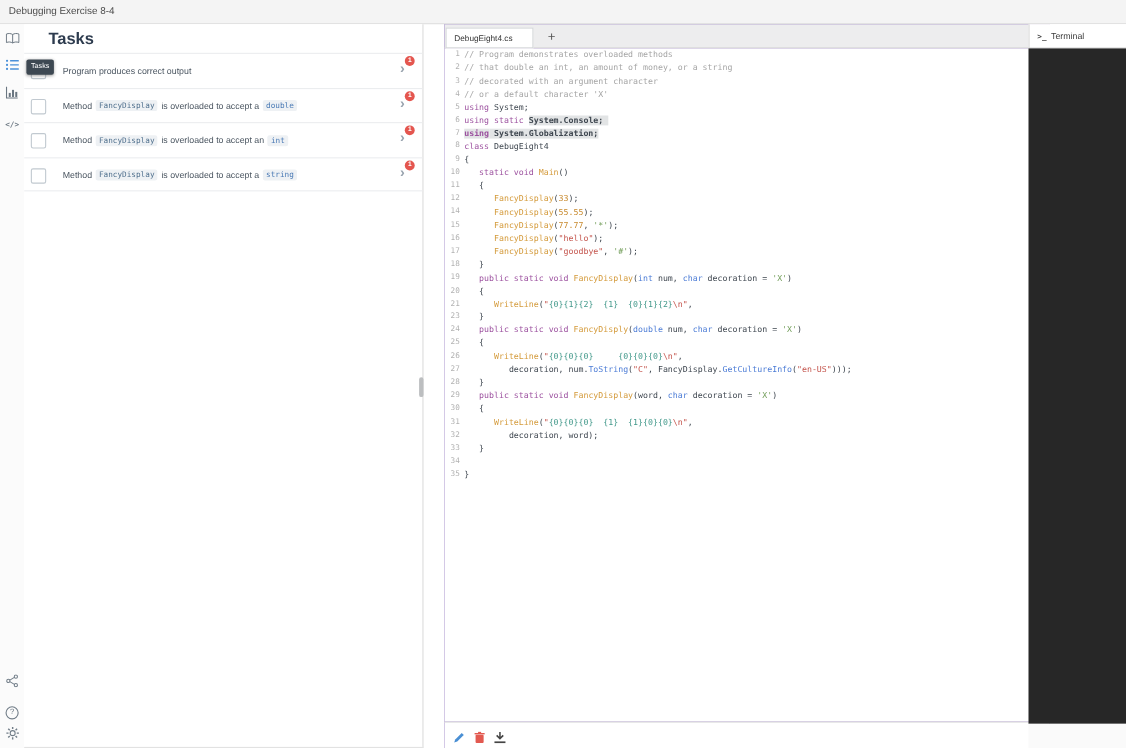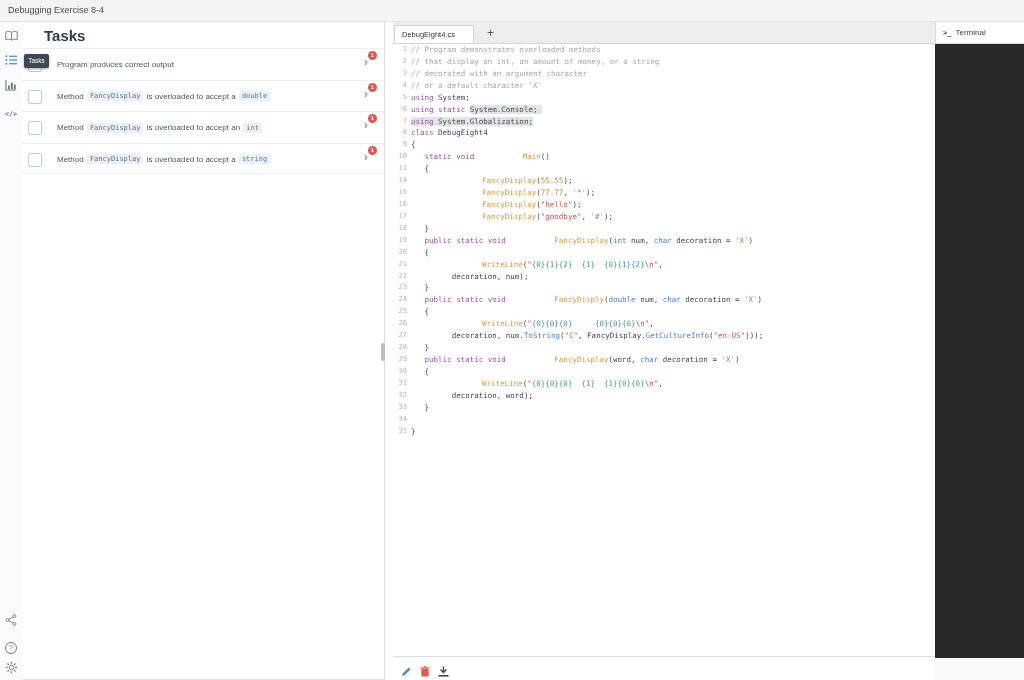--- a/index.html
+++ b/index.html
@@ -38,40 +38,40 @@
   .tooltip{left:2px;top:32px;width:25px;height:14px;background:#3d4852;border-radius:2px;color:#fff;
            font-size:6.5px;line-height:14px;text-align:center;box-shadow:0 1px 3px rgba(0,0,0,.35);z-index:5;}
   .tasks-scroll{left:358.5px;top:321px;width:4.5px;height:18px;background:#bcbec0;border-radius:2px;}
   .tasks-footer{left:0;top:657px;width:363px;height:33px;background:#fafbfb;border-top:1px solid #e2e2e2;}
   .btn{position:absolute;top:8px;height:20px;border-radius:3px;font-size:8px;font-weight:bold;
        text-align:center;line-height:20px;cursor:pointer;}
   .btn-run{left:108px;width:70px;background:#4f9fd8;color:#fff;}
   .btn-submit{left:185px;width:69px;background:#fff;border:1px solid #4e9e52;color:#3e8b43;line-height:18px;}
 
   
-  .editor{left:393px;top:22px;width:550px;height:658px;background:#4c1d95;}
+  .editor{left:404px;top:22px;width:550px;height:658px;background:#4c1d95;}
   .tabbar{left:0;top:0;width:550px;height:22px;background:#ededee;border-bottom:1px solid #d7d7d7;}
   .tab{left:1px;top:3px;width:80px;height:19px;background:#fff;border:1px solid #d3d6d8;
        font-size:7.5px;color:#333;line-height:17px;padding-left:7px;}
   .tab-plus{left:94px;top:5px;font-size:12px;color:#555;line-height:12px;cursor:pointer;}
   .code-area{left:0;top:22px;width:550px;height:612px;background:#fff;overflow:hidden;}
   .cl{display:flex;height:11.93px;line-height:11.93px;}
   .gut{width:14px;padding-right:4px;text-align:right;color:#b2b2b2;font-family:"DejaVu Sans Mono",monospace;
        font-size:7px;flex:none;}
   .ct{white-space:pre;font-family:"DejaVu Sans Mono",monospace;font-size:7.5px;color:#3f4750;}
   .tk-c{color:#a5a5a5;}
   .tk-k{color:#9b4f9e;}
   .tk-t{color:#4c7cd6;}
-  .tk-f{color:#d49a3a;margin-left:44px;}
+  .tk-f{color:#d49a3a;}
   .tk-n{color:#c88a2e;}
   .tk-s{color:#c4544c;}
   .tk-ch{color:#76a05e;}
   .tk-fmt{color:#43998b;}
   .tk-p{color:#3f4750;}
-  .tk-hl{background:#e2e4e5;}
+  .tk-hl{background:#e2e4e5;font-weight:bold;}
   .editor-scroll{left:544px;top:323px;width:4.5px;height:16px;background:#c6c8ca;border-radius:2px;}
   .editor-footer{left:0;top:634px;width:550px;height:24px;background:#fff;border-top:1px solid #dedede;}
   .efoot-icon{top:6px;cursor:pointer;}
 
   
   .terminal{left:935px;top:22px;width:89px;height:658px;}
   .term-header{left:0;top:0;width:89px;height:22px;background:#fff;border-left:1px solid #d9d9d9;
                border-bottom:1px solid #dcdcdc;font-size:8px;color:#3c3c3c;line-height:21px;padding-left:7px;}
   .term-prompt{font-family:"DejaVu Sans Mono",monospace;font-size:7px;font-weight:bold;margin-right:4px;}
   .term-body{left:0;top:22px;width:89px;height:614px;background:#272727;cursor:text;}
@@ -186,21 +186,21 @@
     <div class="abs tab">DebugEight4.cs</div>
     <div class="abs tab-plus">+</div>
   </div>
   <div class="abs code-area">
       <div class="cl">
         <span class="gut">1</span>
         <span class="ct"><span class="tk-c">// Program demonstrates overloaded methods</span></span>
       </div>
       <div class="cl">
         <span class="gut">2</span>
-        <span class="ct"><span class="tk-c">// that display an int, an amount of money, or a string</span></span>
+        <span class="ct"><span class="tk-c">// that double an int, an amount of money, or a string</span></span>
       </div>
       <div class="cl">
         <span class="gut">3</span>
         <span class="ct"><span class="tk-c">// decorated with an argument character</span></span>
       </div>
       <div class="cl">
         <span class="gut">4</span>
         <span class="ct"><span class="tk-c">// or a default character 'X'</span></span>
       </div>
       <div class="cl">
@@ -225,20 +225,24 @@
       </div>
       <div class="cl">
         <span class="gut">10</span>
         <span class="ct"><span class="tk-p">   </span><span class="tk-k">static</span><span class="tk-p"> </span><span class="tk-k">void</span><span class="tk-p"> </span><span class="tk-f">Main</span><span class="tk-p">()</span></span>
       </div>
       <div class="cl">
         <span class="gut">11</span>
         <span class="ct"><span class="tk-p">   {</span></span>
       </div>
       <div class="cl">
+        <span class="gut">12</span>
+        <span class="ct"><span class="tk-p">      </span><span class="tk-f">FancyDisplay</span><span class="tk-p">(</span><span class="tk-n">33</span><span class="tk-p">);</span></span>
+      </div>
+      <div class="cl">
         <span class="gut">14</span>
         <span class="ct"><span class="tk-p">      </span><span class="tk-f">FancyDisplay</span><span class="tk-p">(</span><span class="tk-n">55.55</span><span class="tk-p">);</span></span>
       </div>
       <div class="cl">
         <span class="gut">15</span>
         <span class="ct"><span class="tk-p">      </span><span class="tk-f">FancyDisplay</span><span class="tk-p">(</span><span class="tk-n">77.77</span><span class="tk-p">, </span><span class="tk-ch">'*'</span><span class="tk-p">);</span></span>
       </div>
       <div class="cl">
         <span class="gut">16</span>
         <span class="ct"><span class="tk-p">      </span><span class="tk-f">FancyDisplay</span><span class="tk-p">(</span><span class="tk-s">"hello"</span><span class="tk-p">);</span></span>
@@ -255,24 +259,20 @@
         <span class="gut">19</span>
         <span class="ct"><span class="tk-p">   </span><span class="tk-k">public</span><span class="tk-p"> </span><span class="tk-k">static</span><span class="tk-p"> </span><span class="tk-k">void</span><span class="tk-p"> </span><span class="tk-f">FancyDisplay</span><span class="tk-p">(</span><span class="tk-t">int</span><span class="tk-p"> num, </span><span class="tk-t">char</span><span class="tk-p"> decoration = </span><span class="tk-ch">'X'</span><span class="tk-p">)</span></span>
       </div>
       <div class="cl">
         <span class="gut">20</span>
         <span class="ct"><span class="tk-p">   {</span></span>
       </div>
       <div class="cl">
         <span class="gut">21</span>
         <span class="ct"><span class="tk-p">      </span><span class="tk-f">WriteLine</span><span class="tk-p">(</span><span class="tk-s">"</span><span class="tk-fmt">{0}{1}{2}</span><span class="tk-s">  </span><span class="tk-fmt">{1}</span><span class="tk-s">  </span><span class="tk-fmt">{0}{1}{2}</span><span class="tk-s">\n"</span><span class="tk-p">,</span></span>
-      </div>
-      <div class="cl">
-        <span class="gut">22</span>
-        <span class="ct"><span class="tk-p">         decoration, num);</span></span>
       </div>
       <div class="cl">
         <span class="gut">23</span>
         <span class="ct"><span class="tk-p">   }</span></span>
       </div>
       <div class="cl">
         <span class="gut">24</span>
         <span class="ct"><span class="tk-p">   </span><span class="tk-k">public</span><span class="tk-p"> </span><span class="tk-k">static</span><span class="tk-p"> </span><span class="tk-k">void</span><span class="tk-p"> </span><span class="tk-f">FancyDisply</span><span class="tk-p">(</span><span class="tk-t">double</span><span class="tk-p"> num, </span><span class="tk-t">char</span><span class="tk-p"> decoration = </span><span class="tk-ch">'X'</span><span class="tk-p">)</span></span>
       </div>
       <div class="cl">

